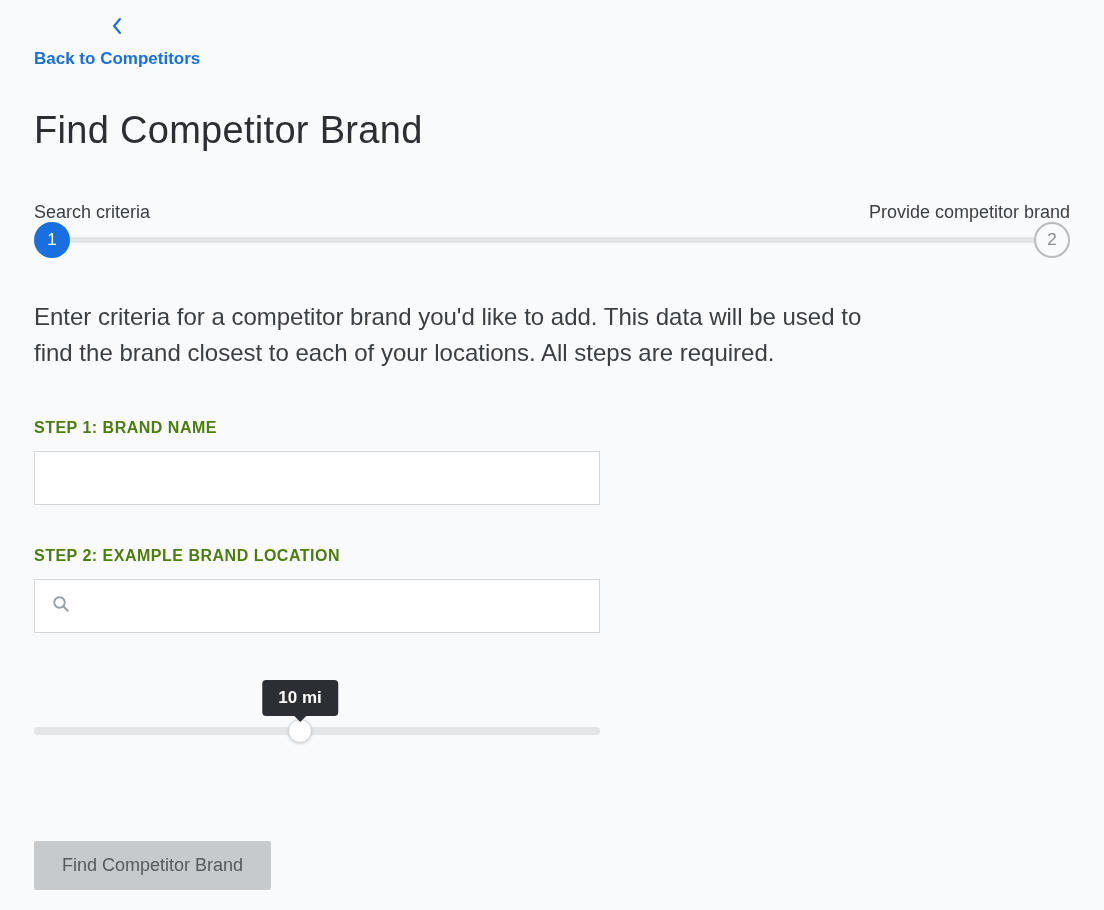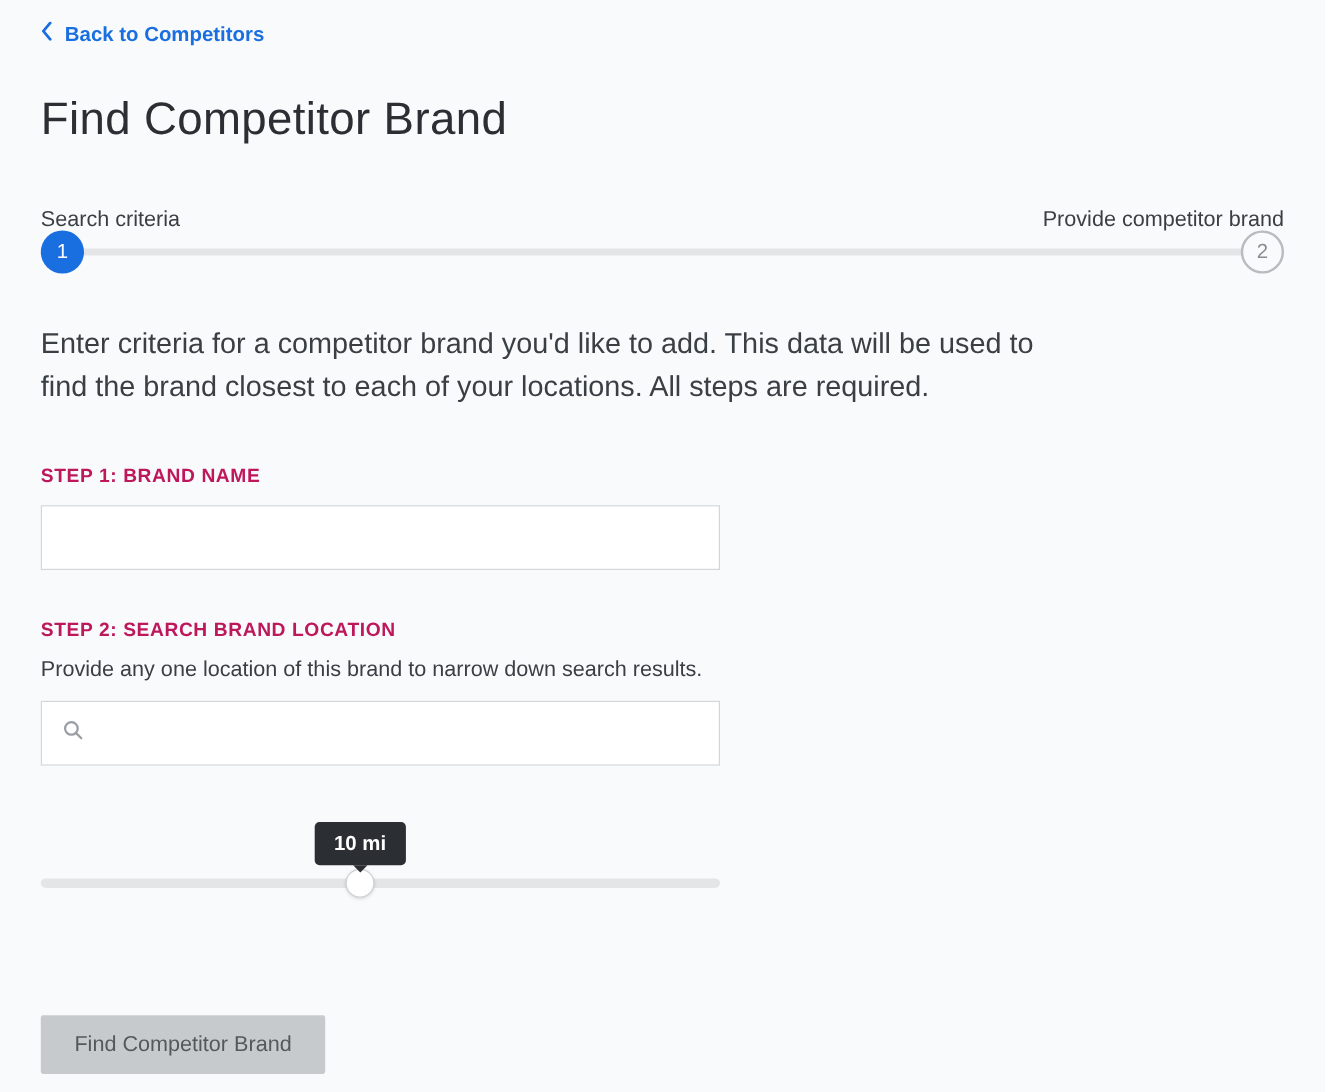--- a/index.html
+++ b/index.html
@@ -13,20 +13,21 @@
     }
     .back-link {
       display: inline-flex;
       align-items: center;
       gap: 10px;
       color: #1a6fe0;
       font-size: 17px;
       font-weight: 600;
       cursor: pointer;
       margin-bottom: 40px;
+      flex-direction: column;
     }
     .back-link svg { width: 10px; height: 16px; }
     h1.page-title {
       font-size: 38px;
       font-weight: 500;
       color: #2b2f33;
       margin-bottom: 50px;
       letter-spacing: 0.3px;
     }
     .stepper {
@@ -77,21 +78,21 @@
       font-size: 24px;
       line-height: 1.5;
       color: #3a3f44;
       max-width: 870px;
       margin-bottom: 48px;
     }
     .step-heading {
       font-size: 16px;
       font-weight: 700;
       letter-spacing: 0.5px;
-      color: #be185d;
+      color: #4d7c0f;
       margin-bottom: 14px;
     }
     .step-block { margin-bottom: 42px; }
     .text-input {
       width: 566px;
       height: 54px;
       border: 1px solid #d4d7da;
       background: #fff;
       font-size: 16px;
       padding: 0 16px;
@@ -212,22 +213,21 @@
 </div>
 
 <p class="description">Enter criteria for a competitor brand you'd like to add. This data will be used to find the brand closest to each of your locations. All steps are required.</p>
 
 <div class="step-block">
   <div class="step-heading">STEP 1: BRAND NAME</div>
   <input type="text" class="text-input" value="" style="">
 </div>
 
 <div class="step-block">
-  <div class="step-heading">STEP 2: SEARCH BRAND LOCATION</div>
-  <div class="step-subtext">Provide any one location of this brand to narrow down search results.</div>
+  <div class="step-heading">STEP 2: EXAMPLE BRAND LOCATION</div>
   <div class="search-input-wrap">
     <span class="icon">
       <svg width="18" height="18" viewBox="0 0 24 24" fill="none" stroke="#9a9fa4" stroke-width="2.5" stroke-linecap="round">
           <circle cx="10" cy="10" r="7"></circle>
           <line x1="21" y1="21" x2="15" y2="15"></line>
         </svg>
     </span>
     <input type="text" class="search-input" value="" style="">
   </div>
 </div>

